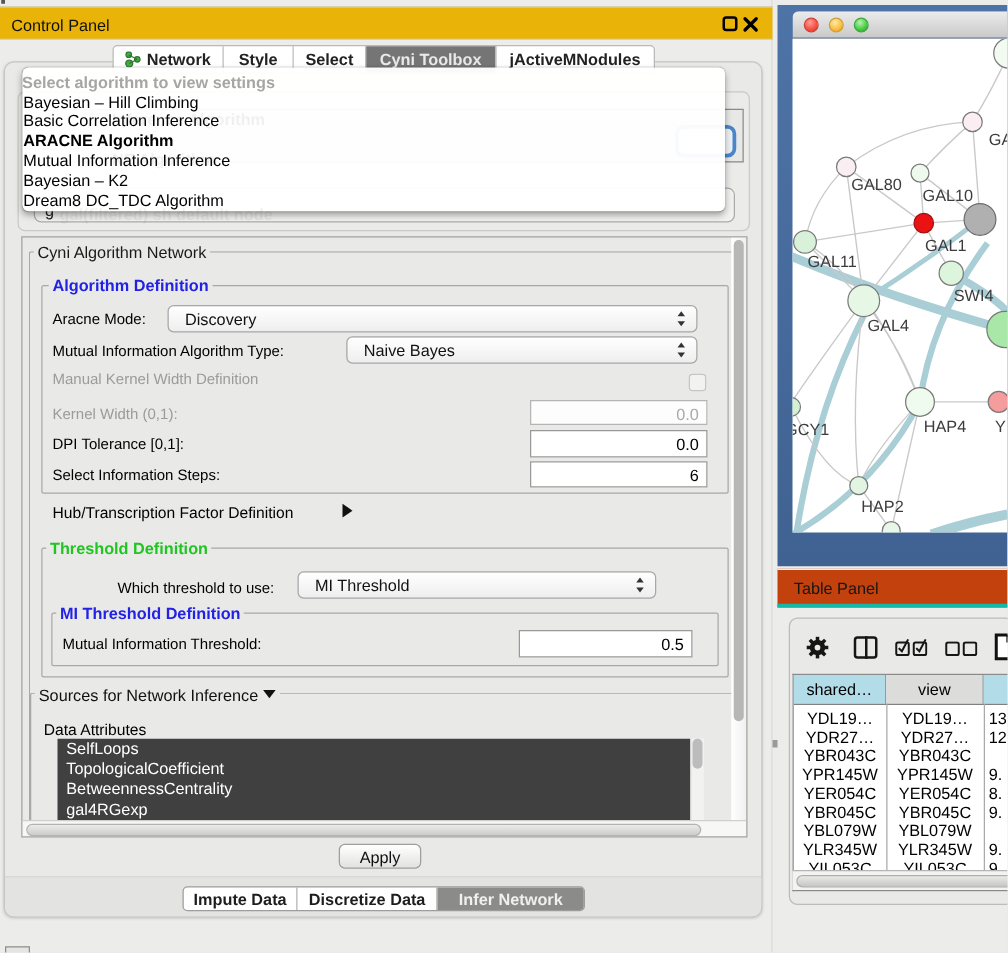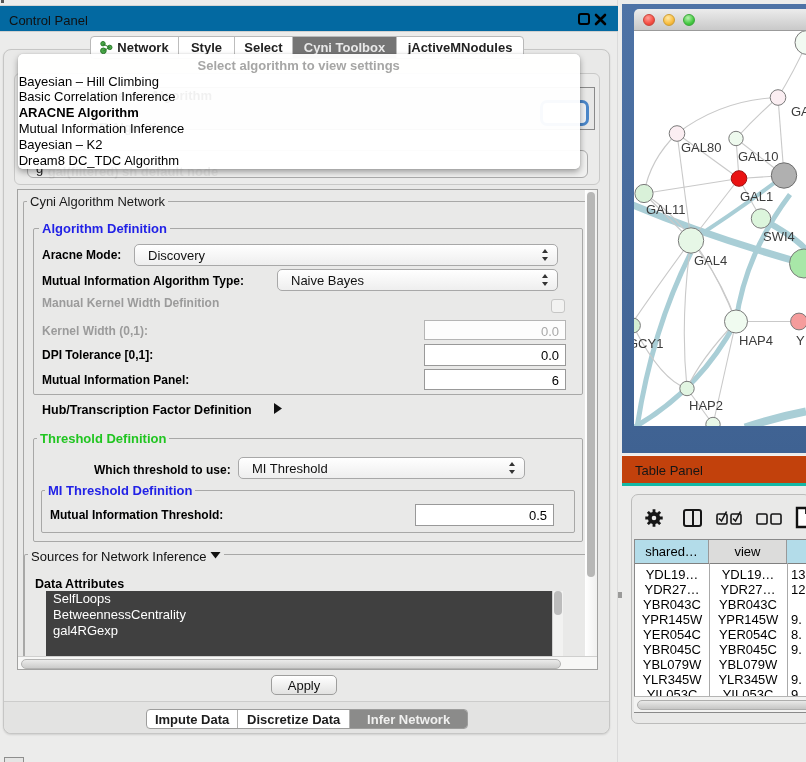--- a/index.html
+++ b/index.html
@@ -1,39 +1,39 @@
 <!DOCTYPE html>
 <html><head><meta charset="utf-8"><style>
 *{margin:0;padding:0;box-sizing:border-box}
 html,body{width:806px;height:762px;overflow:hidden}
 body{font-family:"Liberation Sans",sans-serif;background:#ececeb;position:relative}
 .abs{position:absolute}
 
 #lwin{position:absolute;left:0;top:0;width:618px;height:762px;background:#ececeb;border-right:1px solid #dadada}
-#ltitle{position:absolute;left:0;top:5px;width:618px;height:27px;background:#0369a1;border-top:1px solid #d5d5d4;border-bottom:1px solid #d0d0cf;}
+#ltitle{position:absolute;left:0;top:5px;width:618px;height:27px;background:#eab308;border-top:1px solid #d5d5d4;border-bottom:1px solid #d0d0cf;}
 #ltitle .t{position:absolute;left:9px;top:7px;font-size:13px;color:#111}
 #undock{position:absolute;left:578px;top:13px;width:12px;height:12px;border:2px solid #000;border-radius:3px;box-sizing:border-box}
 
 #outerpanel{position:absolute;left:3px;top:49px;width:607px;height:685px;background:#e9e9e8;border:1px solid #c6c6c5;border-radius:8px;box-shadow:0 1px 2px rgba(0,0,0,0.12)}
 #bottomband{position:absolute;left:4px;top:701px;width:605px;height:32px;background:#e3e3e2;border-top:1px solid #cccccb;border-radius:0 0 8px 8px}
 
 #tabbar{position:absolute;left:90px;top:36px;width:434px;height:23px;background:#fff;border:1px solid #b9b9b9;border-radius:4px;display:flex;font-size:13px;font-weight:bold;color:#222}
 #tabbar .seg{height:100%;display:flex;align-items:center;justify-content:center;border-right:1px solid #bdbdbd}
 #tabbar .seg:last-child{border-right:none}
 #tabbar .sel{background:#757575;color:#e9e9e9;font-weight:bold}
 
 #subpanel{position:absolute;left:14px;top:73px;width:586px;height:112px;background:#ebebea;border:1px solid #c9c9c8;border-radius:6px}
 #darkbox{position:absolute;left:20px;top:87px;width:575px;height:43px;border:1px solid #8a8a8a;background:#e8e8e7}
 #combo1cap{position:absolute;left:540px;top:100px;width:49px;height:26px;border:3px solid #4a86c8;border-radius:7px;background:#eef2f6}
 #combo2{position:absolute;left:27px;top:150px;width:561px;height:28px;background:#f1f1f0;border:1px solid #ababab;border-radius:6px;font-size:13px;color:#222;padding:10px 0 0 8px}
 
 #settings{position:absolute;left:17px;top:189px;width:581px;height:481px;border:1px solid #a2a2a1;background:#e9e9e8;overflow:hidden}
 .group{position:absolute;border:1px solid #a8a8a7;border-radius:2px}
 .gtitle{position:absolute;background:#e9e9e8;padding:0 3px;white-space:nowrap}
-label.b{font-weight:bold;font-size:12px;color:#000;position:absolute;white-space:nowrap}
+label.b{font-weight:normal;font-size:12px;color:#000;position:absolute;white-space:nowrap}
 label.dis{color:#9b9b9b}
 .combo{position:absolute;background:linear-gradient(#ffffff,#eeeeee);border:1px solid #a8a8a8;border-radius:5px;font-size:13px;color:#111;}
 .combo .tx{position:absolute;left:13px;top:3px}
 .combo .ar{position:absolute;right:8px;top:2px;width:8px;height:16px}
 .field{position:absolute;background:#fff;border:1px solid #999;font-size:13px;color:#000;text-align:right;padding:3px 6px 0 0}
 .field.dis{color:#a9a9a9;background:#fdfdfd;border-color:#b5b5b5}
 
 #attrlist{position:absolute;left:28px;top:401px;width:506px;height:66px;background:#404040;overflow:hidden}
 #attrlist div{color:#fff;font-size:13px;height:16.2px;padding-left:7px}
 #listsb{position:absolute;left:534px;top:401px;width:11px;height:66px;background:#f2f2f1;border-left:1px solid #d0d0d0}
@@ -46,21 +46,21 @@
 
 #apply{position:absolute;left:271px;top:675px;width:66px;height:20px;background:linear-gradient(#ffffff,#e2e2e1);border:1px solid #9e9e9d;border-radius:5px;font-size:13px;text-align:center;padding-top:2px;color:#111}
 #segctl{position:absolute;left:146px;top:709px;width:322px;height:20px;background:#fff;border:1px solid #9d9d9c;border-radius:4px;display:flex;font-size:13px;font-weight:bold;color:#1d1d1d}
 #segctl .seg{display:flex;align-items:center;justify-content:center;border-right:1px solid #b3b3b2}
 #segctl .seg:last-child{border-right:none;background:#8b8b8a;color:#f0f0ef;border-radius:0 3px 3px 0}
 #minibtn{position:absolute;left:4px;top:757px;width:20px;height:10px;border:1px solid #8e8e8d;background:#e5e5e4}
 #speck{position:absolute;left:1px;top:0;width:3px;height:3px;background:#555}
 #speck2{position:absolute;left:618px;top:592px;width:4px;height:6px;background:#9a9a99}
 
 #popup{position:absolute;left:17.7px;top:53.5px;width:562px;height:115px;background:rgba(255,255,255,0.96);border-radius:5px;box-shadow:0 3px 6px rgba(0,0,0,0.35),0 0 1px rgba(0,0,0,0.3)}
-#popup .hint{position:absolute;left:0;width:562px;top:4px;text-align:center;font-size:13px;font-weight:bold;color:#a6a6a5}
+#popup .hint{position:absolute;left:0;width:562px;top:4px;font-size:13px;font-weight:bold;color:#a6a6a5}
 #popup .it{position:absolute;left:1px;font-size:13px;color:#000;white-space:nowrap}
 #popup .ghost{position:absolute;font-size:13px;color:rgba(60,60,60,0.07);font-weight:bold}
 
 #rwin{position:absolute;left:622px;top:4px;width:184px;height:449px;background:linear-gradient(#4e73a6,#3f6292)}
 #rtitle{position:absolute;left:12px;top:5px;width:172px;height:22px;background:linear-gradient(#ececec,#c9c9c9);border-bottom:1px solid #9b9b9b;border-top-left-radius:5px}
 .light{position:absolute;top:5px;width:12px;height:12px;border-radius:50%}
 #canvas{position:absolute;left:12px;top:27px;width:172px;height:395px;background:#fff;overflow:hidden}
 
 #tpheader{position:absolute;left:622px;top:455px;width:184px;height:31px;background:#c2410c;border-top:1px solid #f2f2f1;border-bottom:3px solid #14b8a6}
 #tpheader .t{position:absolute;left:13px;top:7px;font-size:13px;color:#161616}
@@ -123,21 +123,21 @@
           <path d="M1 6 L4 2 L7 6 Z" fill="#333"></path>
           <path d="M1 10 L4 14 L7 10 Z" fill="#333"></path>
         </svg>
       </div>
     <label class="b dis" style="left:24px;top:106px">Manual Kernel Width Definition</label>
     <div class="abs" style="left:533px;top:109px;width:14px;height:14px;background:#f2f2f1;border:1px solid #c6c6c5;border-radius:3px"></div>
     <label class="b dis" style="left:24px;top:134px">Kernel Width (0,1):</label>
     <div class="field dis" style="left:406px;top:130px;width:142px;height:20px">0.0</div>
     <label class="b" style="left:24px;top:158px">DPI Tolerance [0,1]:</label>
     <div class="field" style="left:406px;top:154px;width:142px;height:22px">0.0</div>
-    <label class="b" style="left:24px;top:183px">Mutual Information Panel:</label>
+    <label class="b" style="left:24px;top:183px">Select Information Steps:</label>
     <div class="field" style="left:406px;top:179px;width:142px;height:21px">6</div>
 
     <label class="b" style="left:24px;top:213px;font-size:12.5px">Hub/Transcription Factor Definition</label>
     <svg class="abs" style="left:255px;top:212px" width="10" height="13" viewBox="0 0 10 13">
         <path d="M1 1 L9 6.5 L1 12 Z" fill="#111"></path>
       </svg>
 
     <div class="group" style="left:15px;top:248px;width:550px;height:104px"></div>
     <div class="gtitle" style="left:19px;top:241px;font-size:13px;font-weight:bold;color:#21c521">Threshold Definition</div>
     <label class="b" style="left:76px;top:273px">Which threshold to use:</label>
@@ -154,20 +154,21 @@
     <div class="field" style="left:397px;top:314px;width:139px;height:22px">0.5</div>
 
     <div class="group" style="left:6px;top:364px;width:565px;height:120px;border-bottom:none"></div>
     <div class="gtitle" style="left:10px;top:357px;font-size:13px;color:#111">Sources for Network Inference <span style="display:inline-block;vertical-align:2px"><svg width="11" height="8" viewBox="0 0 11 8">
             <path d="M0.5 1 L10.5 1 L5.5 7.5 Z" fill="#111"></path>
           </svg></span></div>
     <label class="b" style="left:17px;top:387px;font-size:12.5px">Data Attributes</label>
   </div>
   <div id="attrlist">
       <div>SelfLoops</div>
+      <div>TopologicalCoefficient</div>
       <div>BetweennessCentrality</div>
       <div>gal4RGexp</div>
     </div>
   <div id="listsb">
       <div class="th"></div>
     </div>
   <div id="vsb">
       <div class="th"></div>
     </div>
   <div id="hsb">

